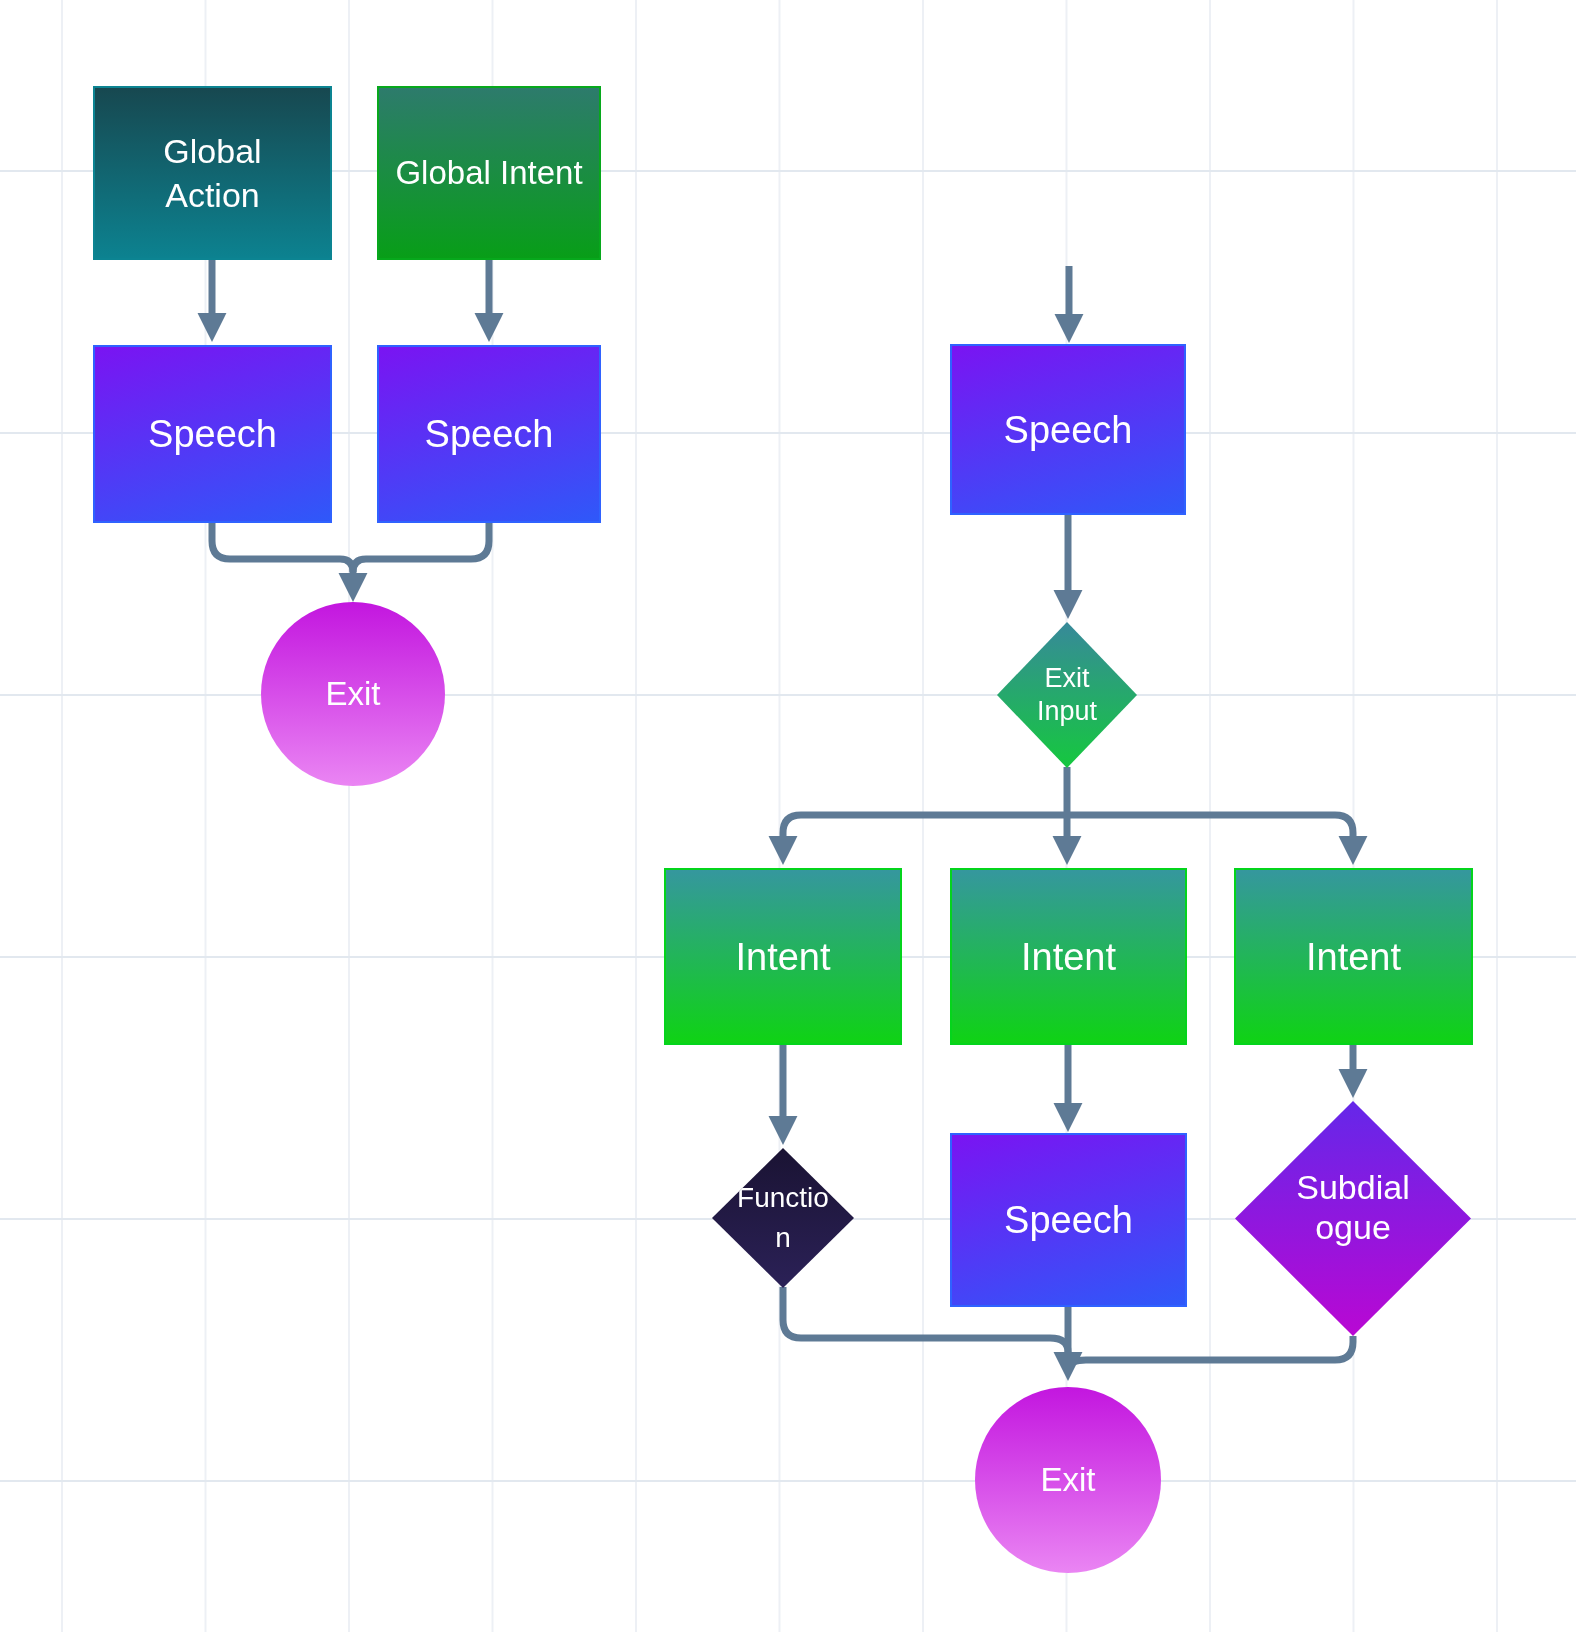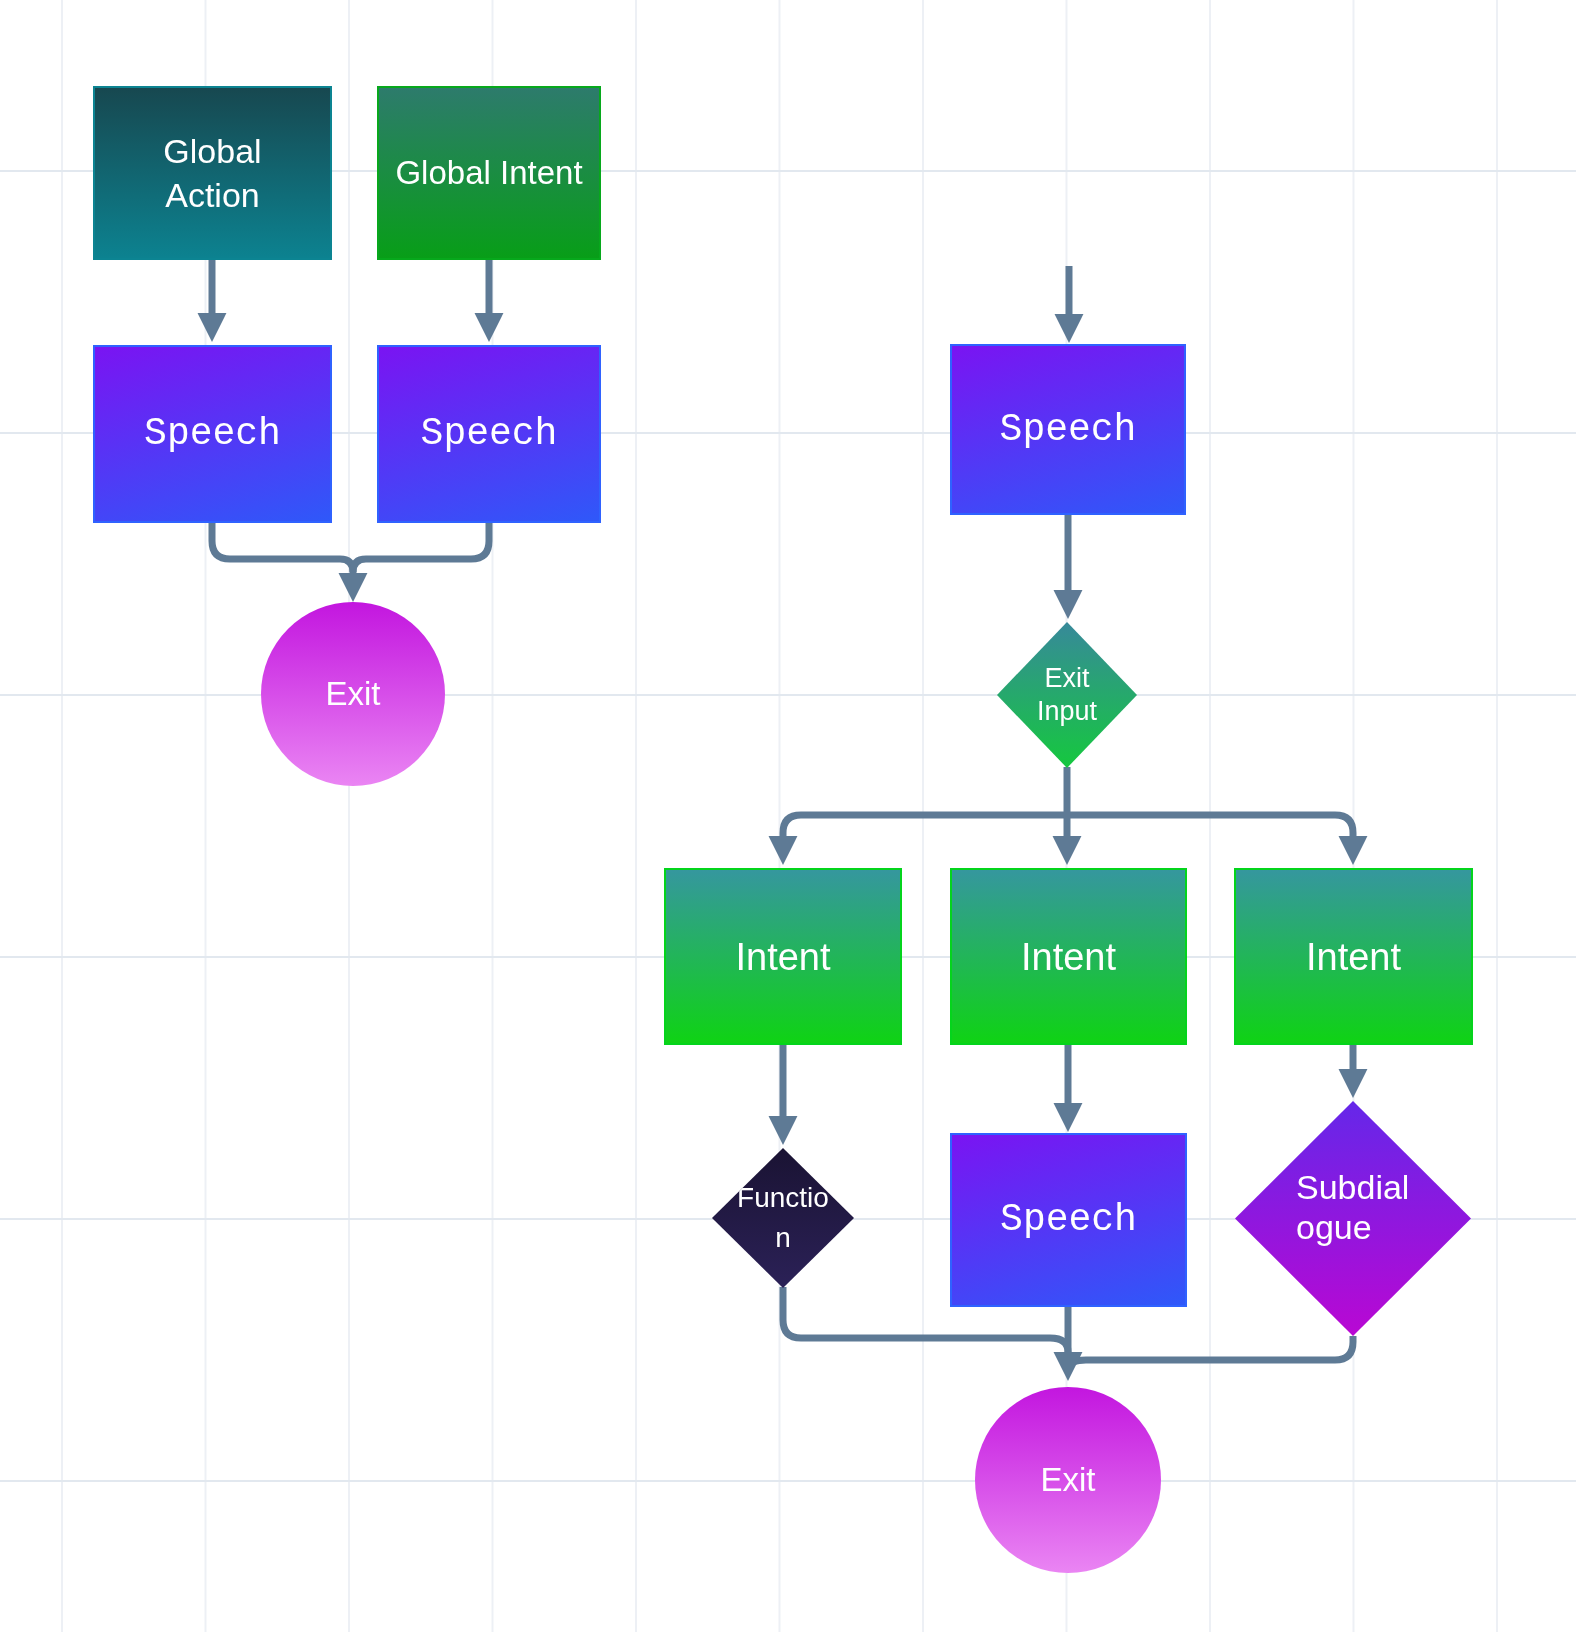--- a/index.html
+++ b/index.html
@@ -20,34 +20,34 @@
   .node{
     position:absolute;display:flex;align-items:center;justify-content:center;
     color:#fff;text-align:center;box-sizing:border-box;cursor:default;
   }
   .rect{}
   .circle{border-radius:50%;}
   .diamond{clip-path:polygon(50% 0,100% 50%,50% 100%,0 50%);}
   
   .n-global-action{background:linear-gradient(180deg,#174850,#0c8290);border:2px solid #0c8492;}
   .n-global-intent{background:linear-gradient(180deg,#2d7b6c,#089e18);border:2px solid #07a81c;text-align:center;}
-  .n-speech{background:linear-gradient(165deg,#7a14f2,#2f58f9);border:2px solid #2f62ff;font-family:Liberation Mono, monospace;}
+  .n-speech{background:linear-gradient(165deg,#7a14f2,#2f58f9);border:2px solid #2f62ff;}
   .n-intent{background:linear-gradient(180deg,#35979e,#0fd314);border:2px solid #04d41c;}
   .n-terminal{background:linear-gradient(180deg,#c316df,#ea85f3);}
   .n-user-input{background:linear-gradient(180deg,#37899a,#15c83e);}
   .n-function{background:linear-gradient(180deg,#1a1333,#2b2157);}
   .n-subdialogue{background:linear-gradient(180deg,#6527e9,#b908d3);}
   
   .lbl-lg{font-size:38px;line-height:46px;}
   .lbl-terminal{font-size:33px;line-height:38px;}
   .lbl-user-input{font-size:27px;line-height:33px;width:96px;}
   .lbl-function{font-size:28px;line-height:40px;width:94px;word-break:break-all;}
   .lbl-subdialogue{
     font-size:34px;line-height:40px;width:114px;height:103px;
-    word-break:break-all;text-align:left;overflow:hidden;
+    word-break:break-all;text-align:center;overflow:hidden;
   }
   .lbl-global-action{font-size:34px;line-height:44px;width:170px;}
   .lbl-global-intent{font-size:33px;line-height:44px;white-space:nowrap;}
 </style>
 </head>
 <body>
 
 <div id="canvas">
 
   <svg id="edges" width="1576" height="1632" viewBox="0 0 1576 1632">

